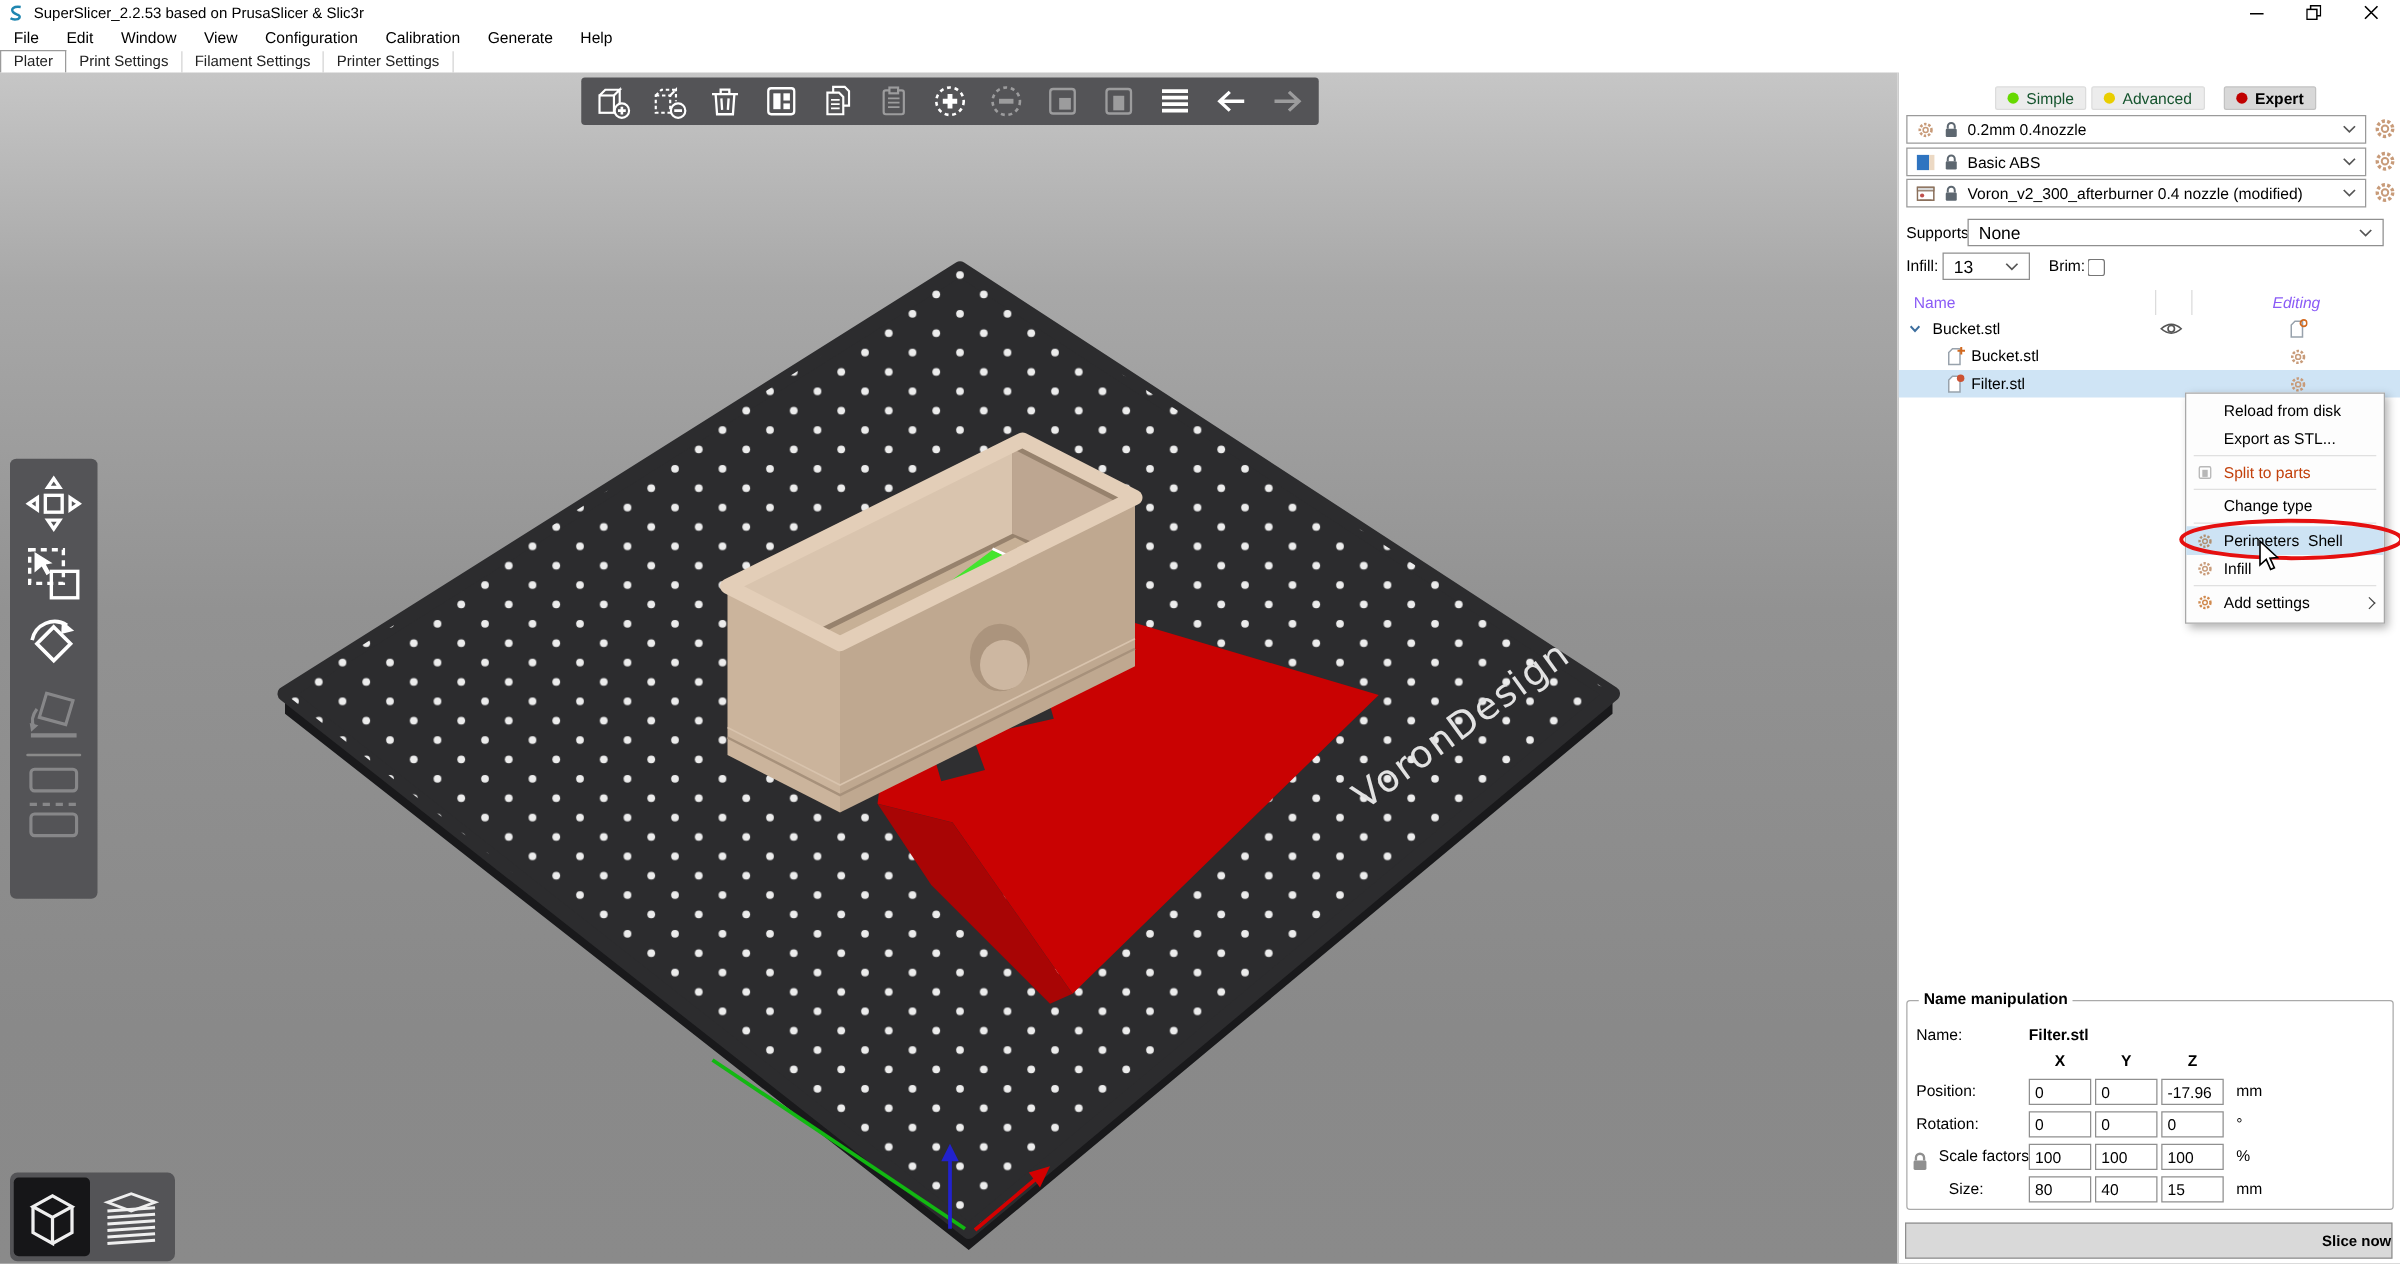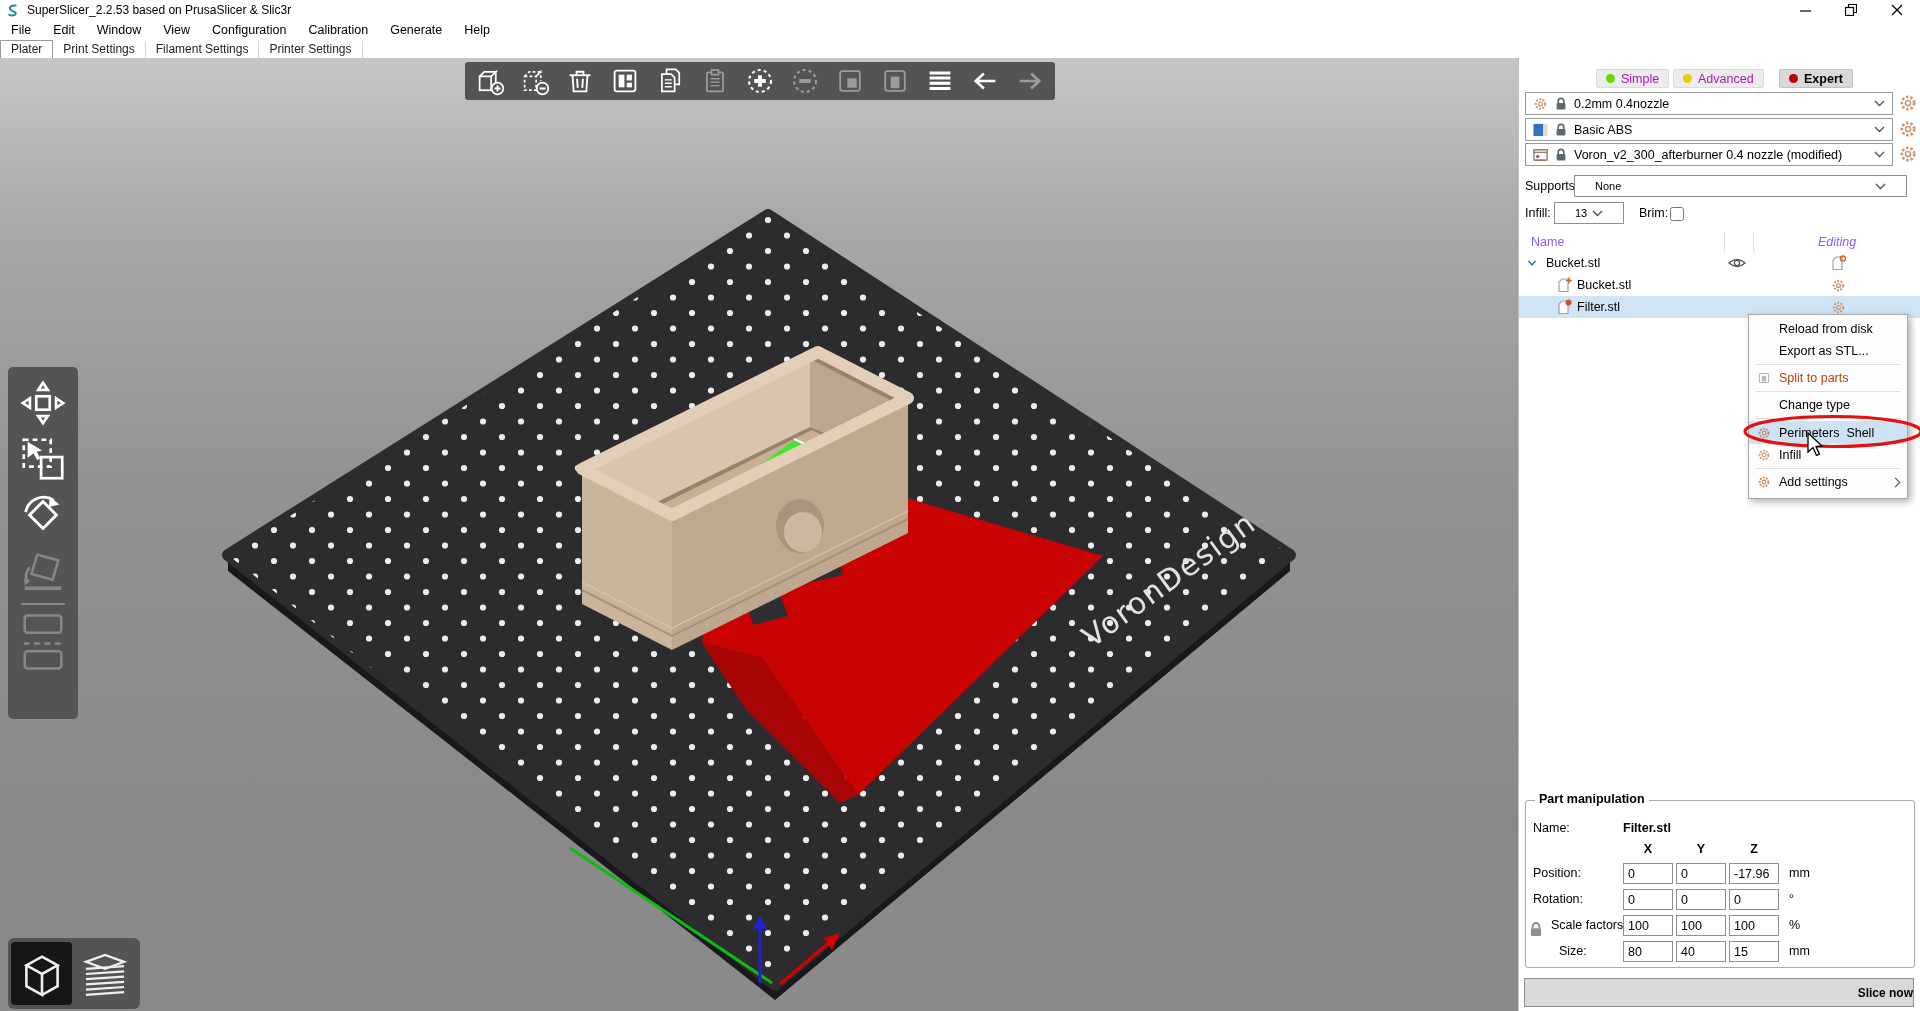--- a/index.html
+++ b/index.html
@@ -38,29 +38,29 @@
   .lbtn.small{height:32px;}
   
   .viewswitch{position:absolute;left:8px;top:880px;width:132px;height:71px;background:#545457;border-radius:6px;
     display:flex;align-items:center;padding:3px;box-sizing:border-box;gap:2px;}
   .vbtn{width:61px;height:63px;display:flex;align-items:center;justify-content:center;border-radius:4px;}
   .vbtn.active{background:#161618;}
   .vbtn svg{width:52px;height:52px;}
   
   .panel{left:1518px;top:58px;width:402px;height:953px;background:#fff;border-left:1px solid #bdbdbd;box-sizing:border-box;}
   .mode{position:absolute;top:11px;height:19px;display:flex;align-items:center;gap:6px;background:#ececec;
-    border:1px solid #dcdcdc;border-radius:2px;padding:0 9px;font-size:12.5px;color:#a21caf;box-sizing:border-box;}
+    border:1px solid #dcdcdc;border-radius:2px;padding:0 9px;font-size:12.5px;color:#14532d;box-sizing:border-box;}
   .mode.active{background:#d8d8d8;border-color:#c2c2c2;color:#000;font-weight:bold;}
   .mdot{width:9px;height:9px;border-radius:50%;}
   .preset{position:absolute;left:6px;width:368px;height:23px;border:1px solid #9a9a9a;background:#fff;
     display:flex;align-items:center;gap:7px;padding:0 7px;box-sizing:border-box;font-size:12.5px;}
   .preset .lbl{flex:1;white-space:nowrap;overflow:hidden;}
   .gearbtn{position:absolute;left:380px;width:18px;height:18px;}
-  .combo{border:1px solid #8f8f8f;background:#fff;display:flex;align-items:center;font-size:11px;
-    padding:0 20px;box-sizing:border-box;position:absolute;}
+  .combo{border:1px solid #8f8f8f;background:#fff;display:flex;align-items:center;font-size:14px;
+    padding:0 8px;box-sizing:border-box;position:absolute;}
   .combo .cv{flex:1;}
   .plabel{position:absolute;font-size:12.5px;}
   .listhead{position:absolute;font-size:12.5px;color:#8b5cf6;}
   .lrow{position:absolute;left:0;width:402px;height:22px;font-size:12.5px;display:flex;align-items:center;}
   .lrow.sel{background:#cfe4f5;}
   .rowicon{width:15px;height:16px;}
   .vline{position:absolute;width:1px;background:#dcdcdc;}
   
   .groupbox{position:absolute;left:6px;top:742px;width:390px;height:168px;border:1px solid #aaaaaa;border-radius:3px;box-sizing:border-box;}
   .gtitle{position:absolute;left:16px;top:734px;background:#fff;padding:0 4px;font-size:12.5px;font-weight:bold;}
@@ -463,21 +463,21 @@
           <circle cx="11.5" cy="3.5" r="3" fill="#cc5233"></circle>
       </svg>
       <span style="margin-left:5px;">Filter.stl</span>
       <svg style="position:absolute;left:312px;top:4px;" width="15" height="15" viewBox="0 0 16 16">
         <circle cx="8" cy="8" r="5" fill="none" stroke="#c89b79" stroke-width="2.2" stroke-dasharray="2.1 1.5"></circle>
           <circle cx="8" cy="8" r="2.1" fill="none" stroke="#c89b79" stroke-width="1.3"></circle>
       </svg>
     </div>
 
     <div class="groupbox"></div>
-    <span class="gtitle">Part manipulation</span>
+    <span class="gtitle">Name manipulation</span>
 
     <span class="plabel" style="left:14px;top:763px;">Name:</span>
     <span class="plabel" style="left:104px;top:763px;font-weight:bold;">Filter.stl</span>
 
     <span class="axis" style="left:104px;top:784px;">X</span>
     <span class="axis" style="left:157px;top:784px;">Y</span>
     <span class="axis" style="left:210px;top:784px;">Z</span>
 
     <span class="plabel" style="left:14px;top:808px;">Position:</span>
     <input class="pm-input" style="left: 104px; top: 805px;" value="0">

